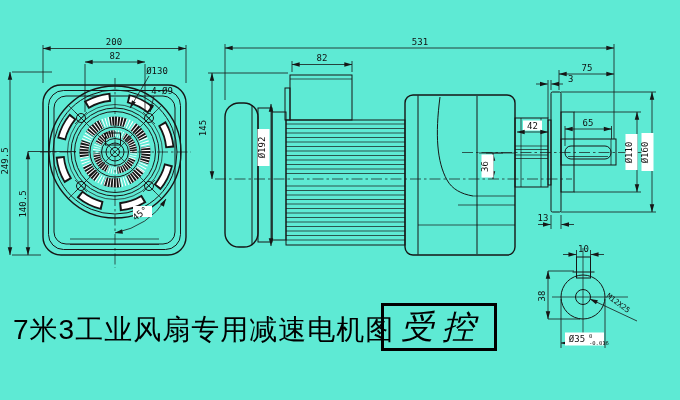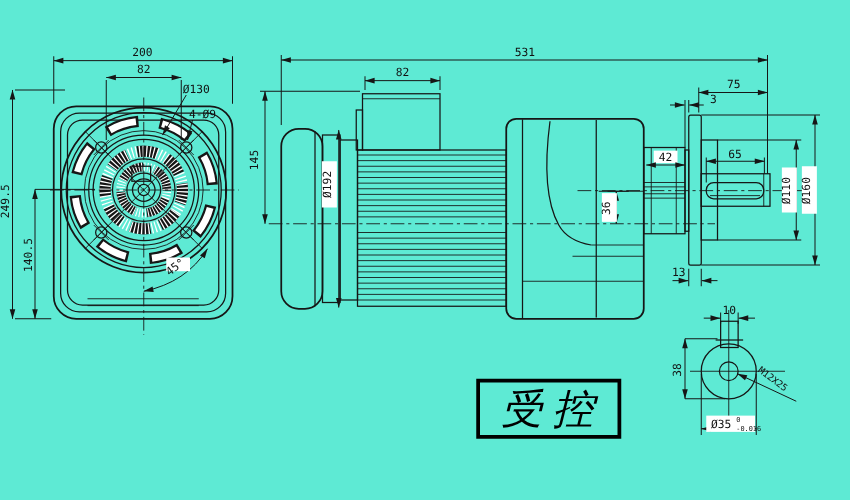--- a/index.html
+++ b/index.html
@@ -243,15 +243,16 @@
       <text x="577" y="342" text-anchor="middle">Ø35</text>
       <text x="589" y="337.5" class="sm">0</text>
       <text x="589" y="344.5" class="sm">-0.016</text>
 
       <line class="dim" x1="637" y1="321" x2="590" y2="299" marker-end="url(#arr)"></line>
       <text transform="translate(606,297) rotate(37)" class="md">M12X25</text>
     </g>
   </g>
 </svg>
 
+<div class="title">7米3工业风扇专用减速电机图</div>
 <div class="stamp">受控</div>
 
 </div>
 
 </body></html>

